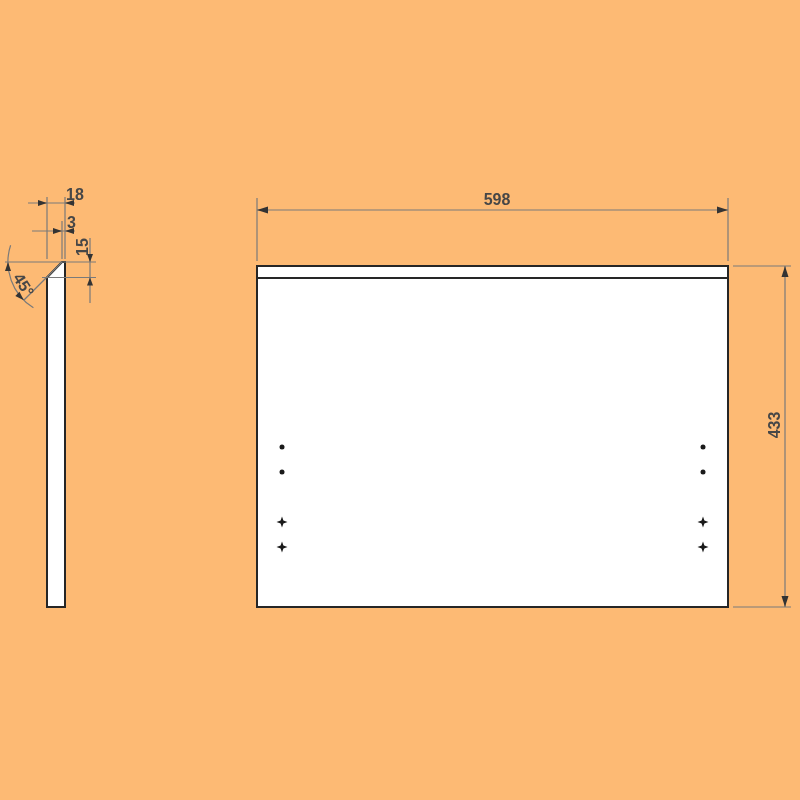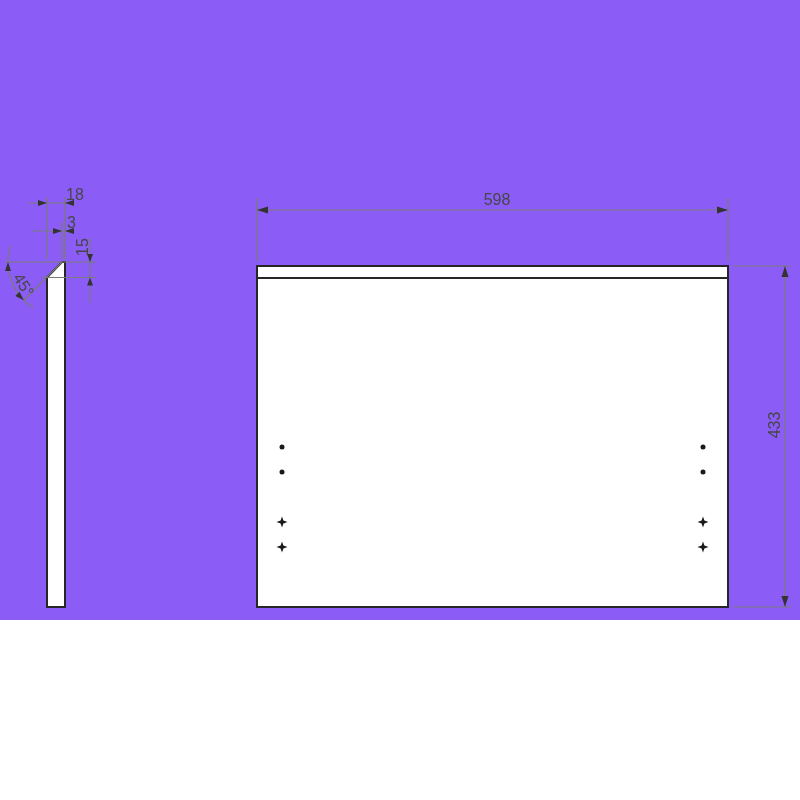--- a/index.html
+++ b/index.html
@@ -1,21 +1,22 @@
 <!DOCTYPE html>
 <html><head>
 <meta charset="utf-8">
 <style>
   html,body{margin:0;padding:0;background:#ffffff;}
   .canvas{
     position:relative;
-    width:800px;height:620px;
-    background:#8b5cf6;
+    width:800px;height:800px;
+    background:#fdba74;
     font-family:"Liberation Sans", sans-serif;
     overflow:hidden;
+    font-weight:bold;
   }
   svg text{
     font-family:"Liberation Sans", sans-serif;
     font-size:16px;
     fill:#474747;
   }
   .part{stroke:#262626;stroke-width:2;fill:#ffffff;}
   .edge{stroke:#262626;stroke-width:2;fill:none;}
   .dim{stroke:#7a7a7a;stroke-width:1.2;fill:none;}
   .arrow{fill:#333333;stroke:none;}

